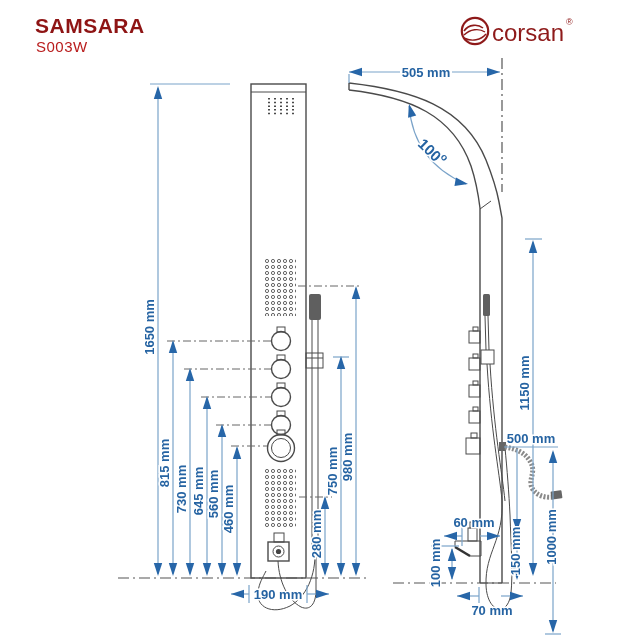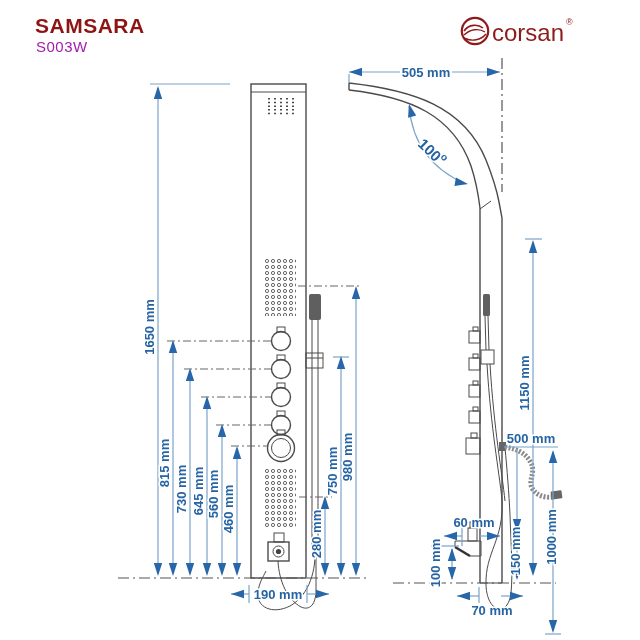--- a/index.html
+++ b/index.html
@@ -1,18 +1,18 @@
 <!DOCTYPE html>
 <html><head>
 <meta charset="utf-8">
 <style>
   html,body{margin:0;padding:0;background:#ffffff;width:640px;height:640px;overflow:hidden;}
   .stage{position:relative;width:585px;height:640px;font-family:"Liberation Sans",sans-serif;}
   .brand{position:absolute;left:35px;top:14px;font-size:21px;font-weight:bold;letter-spacing:.5px;color:#8e1414;}
-  .model{position:absolute;left:36px;top:38px;font-size:15px;letter-spacing:.5px;color:#a21caf;}
+  .model{position:absolute;left:36px;top:38px;font-size:15px;letter-spacing:.5px;color:#b91c1c;}
   .logo{position:absolute;left:452px;top:10px;}
   svg text{font-family:"Liberation Sans",sans-serif;}
   .dimtxt{fill:#2563a2;font-size:13px;font-weight:bold;stroke:#fff;stroke-width:3px;paint-order:stroke;}
   .angletxt{fill:#2563a2;font-size:15px;font-weight:bold;stroke:#fff;stroke-width:3px;paint-order:stroke;}
   .dim{stroke:#7aa3c9;stroke-width:1.2;fill:none;}
   .arr{fill:#2766a8;stroke:none;}
   .draw{stroke:#4a4a4a;stroke-width:1.4;fill:none;}
   .drawthin{stroke:#4a4a4a;stroke-width:1;fill:none;}
   .leader{stroke:#666;stroke-width:1;fill:none;stroke-dasharray:8 3 2 3;}
   .ground{stroke:#555;stroke-width:1.2;fill:none;stroke-dasharray:11 4 2 4;}

